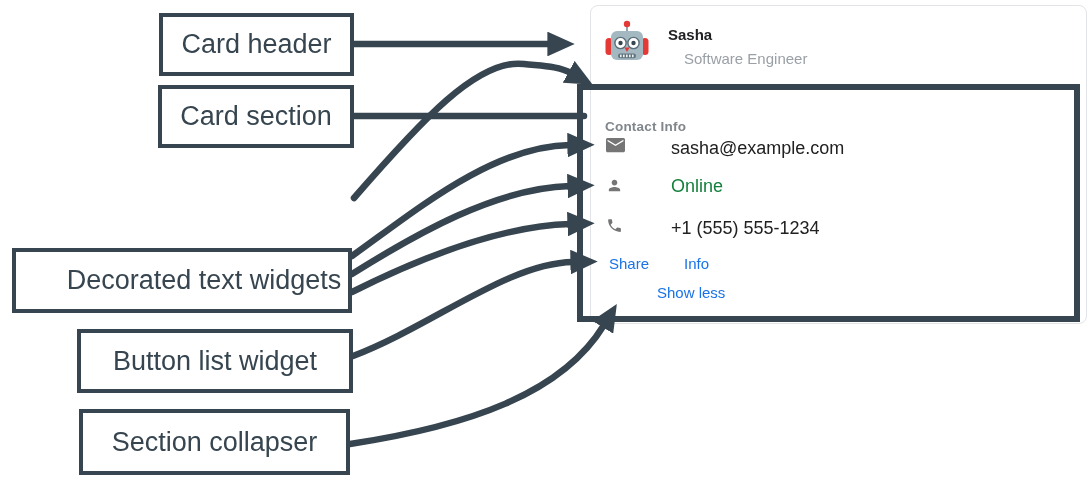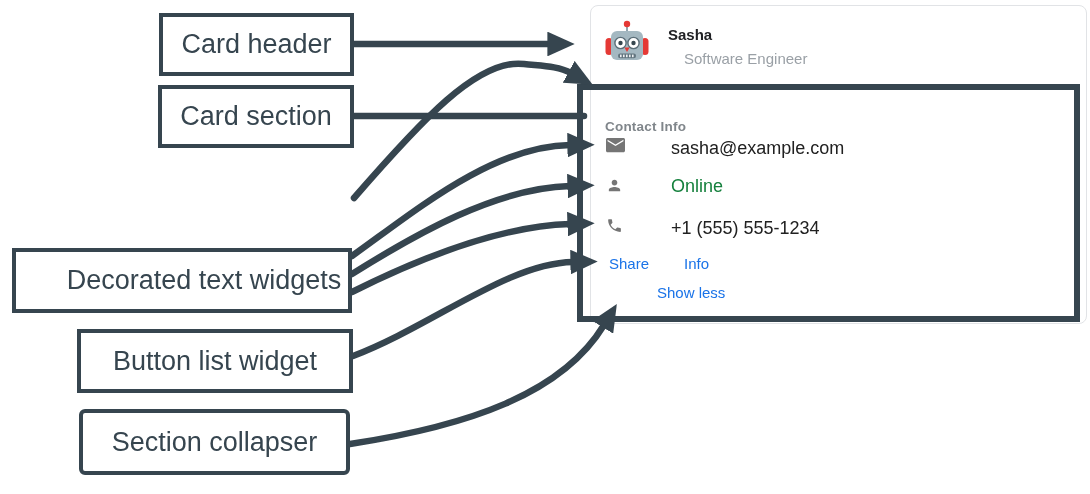--- a/index.html
+++ b/index.html
@@ -12,21 +12,21 @@
     position:absolute;box-sizing:border-box;z-index:4;
     display:flex;align-items:center;justify-content:center;
     background:#fff;border:4px solid #36454F;color:#36454F;
     font-size:27px;line-height:1;white-space:nowrap;
   }
   #lb-card-header{left:159px;top:13px;width:195px;height:63px;}
   #lb-card-section{left:158px;top:85px;width:196px;height:63px;}
   #lb-section-header{left:123px;top:168px;width:231px;height:65px;}
   #lb-decorated{left:12px;top:248px;width:340px;height:65px;padding-left:44px;}
   #lb-button-list{left:77px;top:329px;width:276px;height:64px;}
-  #lb-collapser{left:79px;top:409px;width:271px;height:66px;border-radius:6px;}
+  #lb-collapser{left:79px;top:409px;width:271px;height:66px;}
 
   
   .card{
     position:absolute;left:590px;top:5px;width:497px;height:319px;
     box-sizing:border-box;background:#fff;border:1px solid #e1e3e6;
     border-radius:8px;z-index:1;
   }
   .avatar{position:absolute;left:603px;top:18px;width:48px;height:48px;z-index:1;}
   .card-name{
     position:absolute;left:668px;top:26px;z-index:1;

